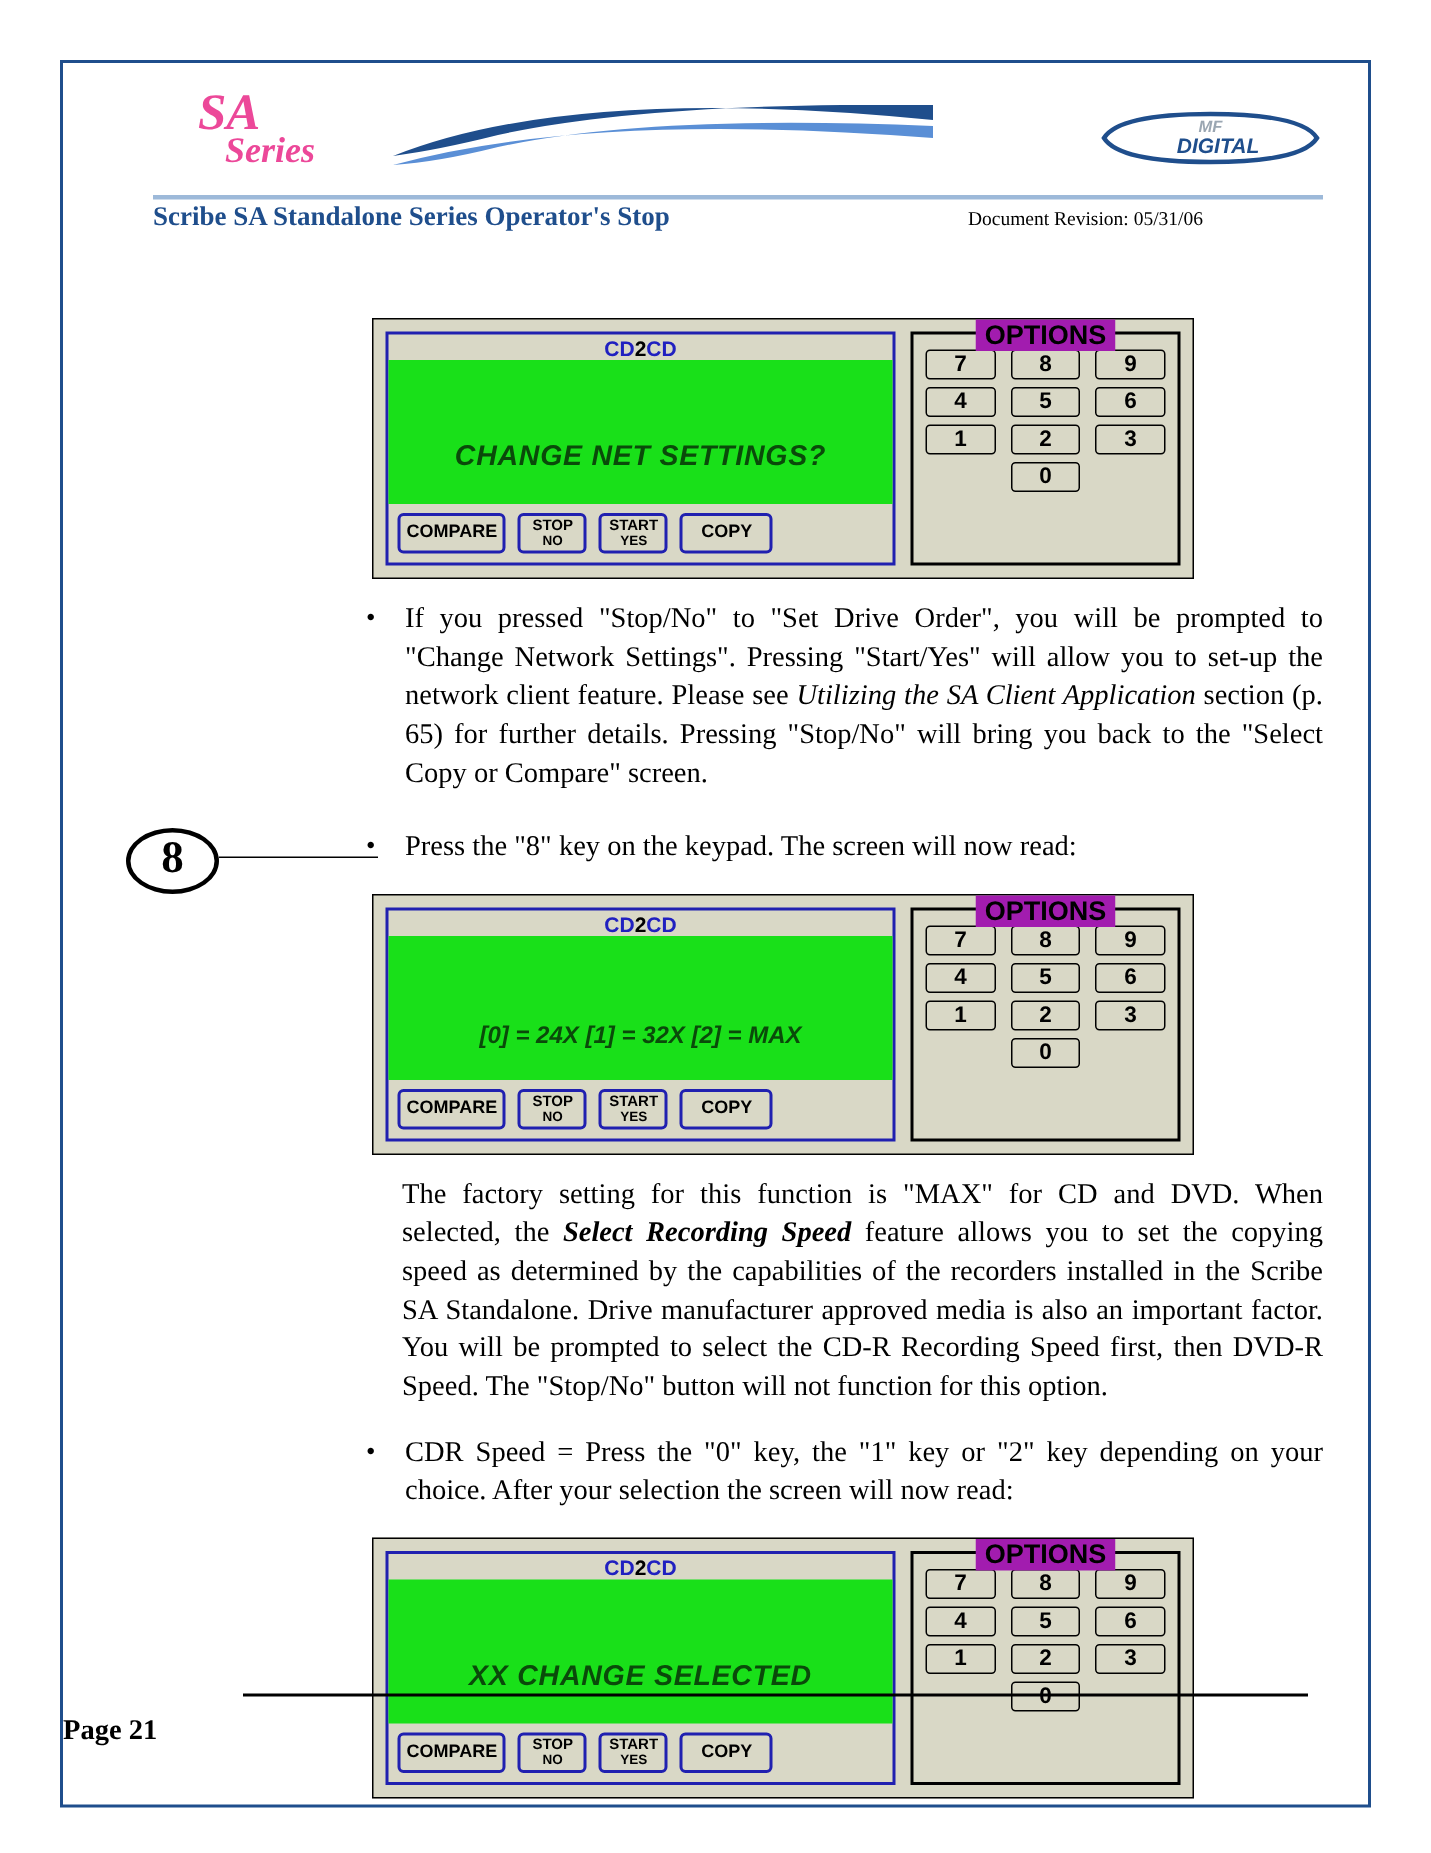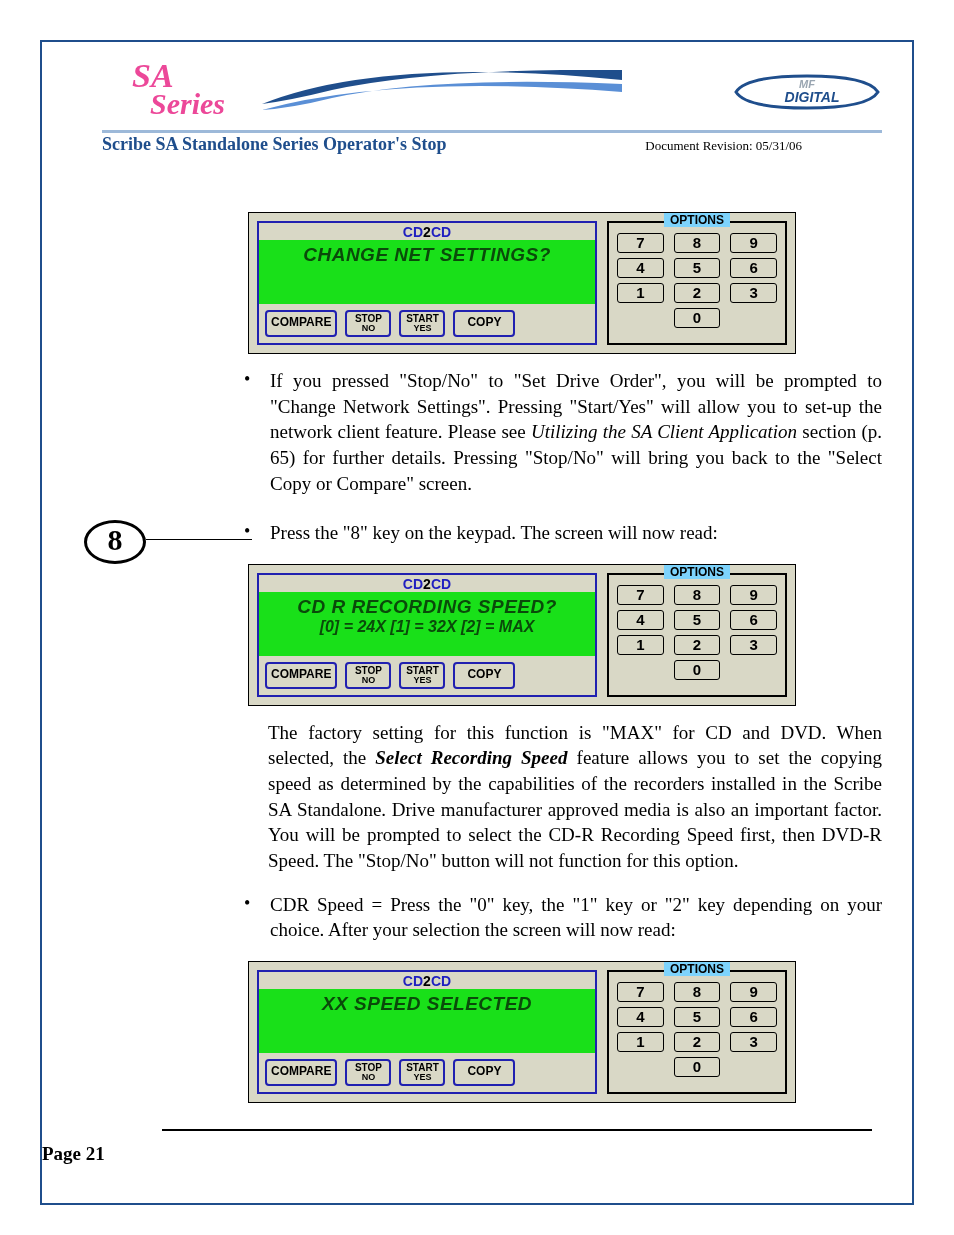--- a/index.html
+++ b/index.html
@@ -32,21 +32,21 @@
   .sa-logo {
     position: absolute;
     left: 30px; top: 0;
     font-family: "Times New Roman", serif;
     font-style: italic;
     font-weight: bold;
     color: #ec4899;
     line-height: 0.85;
   }
   .sa-logo .sa { font-size: 34px; }
-  .sa-logo .series { font-size: 30px; margin-left: 18px; display:block;}
+  .sa-logo .series { font-size: 24px; margin-left: 18px; display:block;}
   .swoosh {
     position: absolute;
     left: 160px; top: 8px;
     width: 360px; height: 44px;
   }
   .mf-logo {
     position: absolute;
     right: 0; top: 10px;
     width: 150px; height: 40px;
   }
@@ -149,23 +149,23 @@
     color: #000;
     padding: 1px 0 0 0;
   }
   .lcd-title .blue { color: #2020c0; }
   .lcd-screen {
     background: #19e019;
     margin: 0;
     min-height: 56px;
     display: flex;
     flex-direction: column;
-    justify-content: flex-start;
+    justify-content: flex-end;
     gap: 0;
-    padding: 4px 6px;
+    padding: 20px 6px;
   }
   .lcd-line {
     font-family: "Arial Black", Arial, sans-serif;
     font-style: italic;
     font-weight: 900;
     font-size: 19px;
     color: #0a4a0a;
     text-align: center;
     letter-spacing: 0.5px;
     white-space: nowrap;
@@ -197,25 +197,25 @@
     width: 180px;
     box-sizing: border-box;
     position: relative;
     padding: 10px 8px 6px 8px;
   }
   .opts-title {
     position: absolute;
     top: -10px;
     left: 50%;
     transform: translateX(-50%);
-    background: #7dd3fc;
+    background: #a21caf;
     padding: 0 6px;
     font-family: Arial, sans-serif;
     font-weight: bold;
-    font-size: 12px;
+    font-size: 18px;
   }
   .opts-grid {
     display: grid;
     grid-template-columns: repeat(3, 1fr);
     gap: 5px 10px;
     margin-bottom: 5px;
   }
   .opts-key {
     border: 1.5px solid #000;
     border-radius: 3px;
@@ -332,21 +332,20 @@
             <div class="bullet-text">Press the "8" key on the keypad. The screen will now read:</div>
           </div>
 
           <div class="panel-wrap">
             <div class="panel">
               <div class="lcd-box">
                 <div class="lcd-title">
                   <span class="blue">CD</span><span>2</span><span class="blue">CD</span>
                 </div>
                 <div class="lcd-screen">
-                  <div class="lcd-line">CD R RECORDING SPEED?</div>
                   <div class="lcd-line sm">[0] = 24X [1] = 32X  [2] = MAX</div>
                 </div>
                 <div class="lcd-btns">
                   <div class="lcd-btn">COMPARE</div>
                   <div class="lcd-btn sm"><span>STOP</span><span class="sub">NO</span></div>
                   <div class="lcd-btn sm"><span>START</span><span class="sub">YES</span></div>
                   <div class="lcd-btn">COPY</div>
                 </div>
               </div>
               <div class="opts-box">
@@ -378,21 +377,21 @@
             <div class="bullet-text">CDR Speed = Press the "0" key, the "1" key or "2" key depending on your choice. After your selection the screen will now read:</div>
           </div>
 
           <div class="panel-wrap">
             <div class="panel">
               <div class="lcd-box">
                 <div class="lcd-title">
                   <span class="blue">CD</span><span>2</span><span class="blue">CD</span>
                 </div>
                 <div class="lcd-screen">
-                  <div class="lcd-line">XX SPEED SELECTED</div>
+                  <div class="lcd-line">XX CHANGE SELECTED</div>
                 </div>
                 <div class="lcd-btns">
                   <div class="lcd-btn">COMPARE</div>
                   <div class="lcd-btn sm"><span>STOP</span><span class="sub">NO</span></div>
                   <div class="lcd-btn sm"><span>START</span><span class="sub">YES</span></div>
                   <div class="lcd-btn">COPY</div>
                 </div>
               </div>
               <div class="opts-box">
                 <div class="opts-title">OPTIONS</div>

